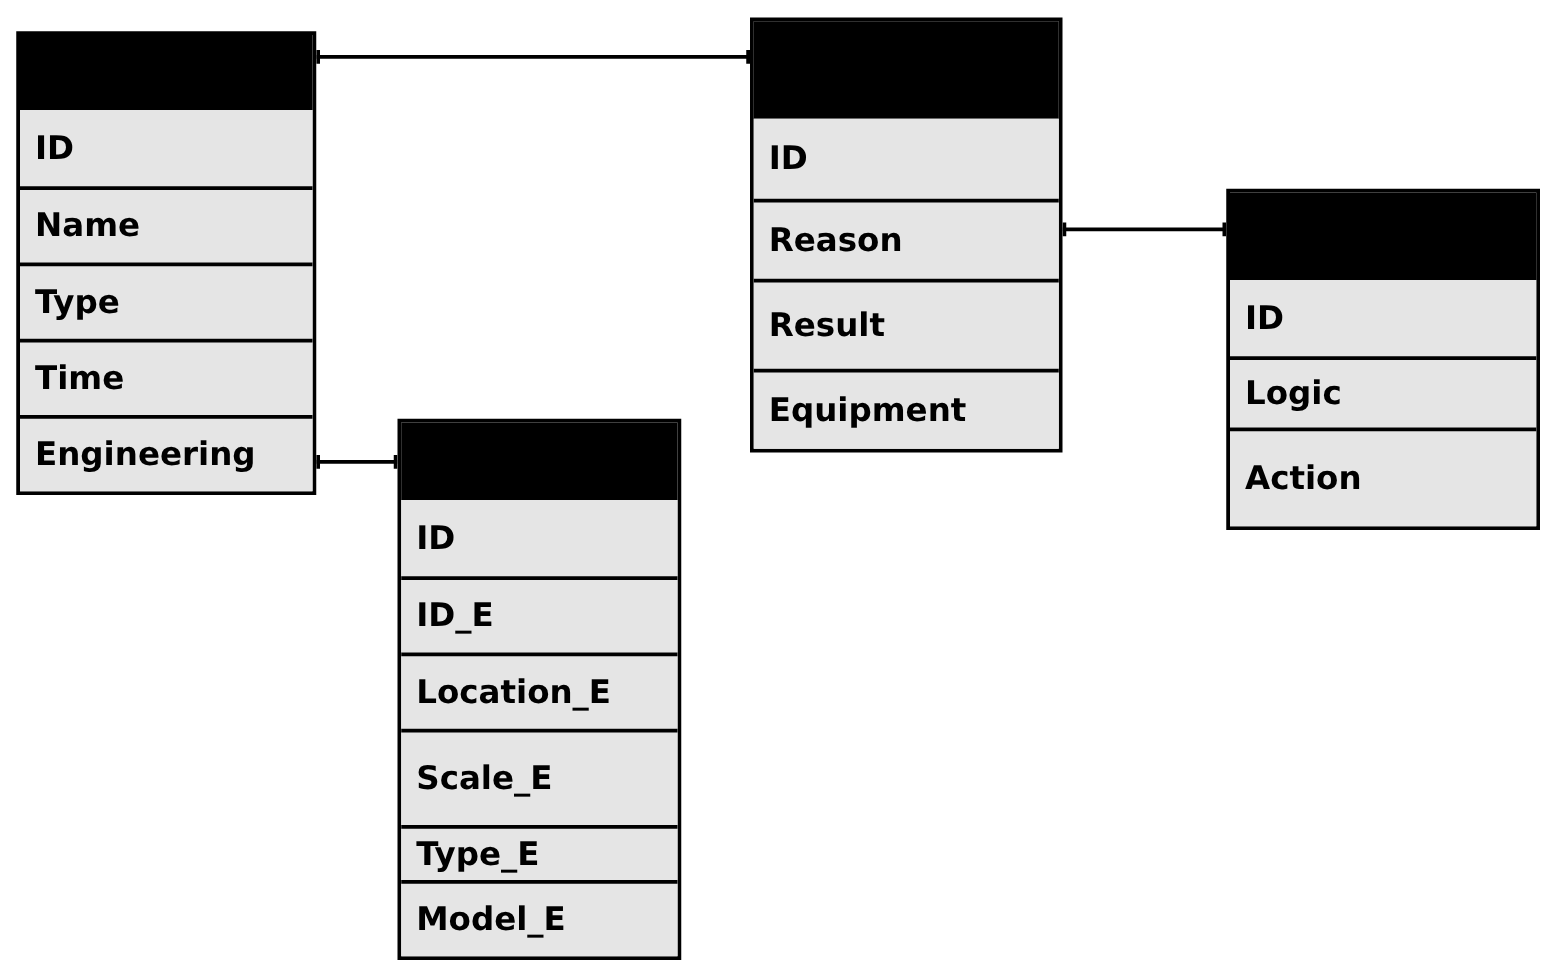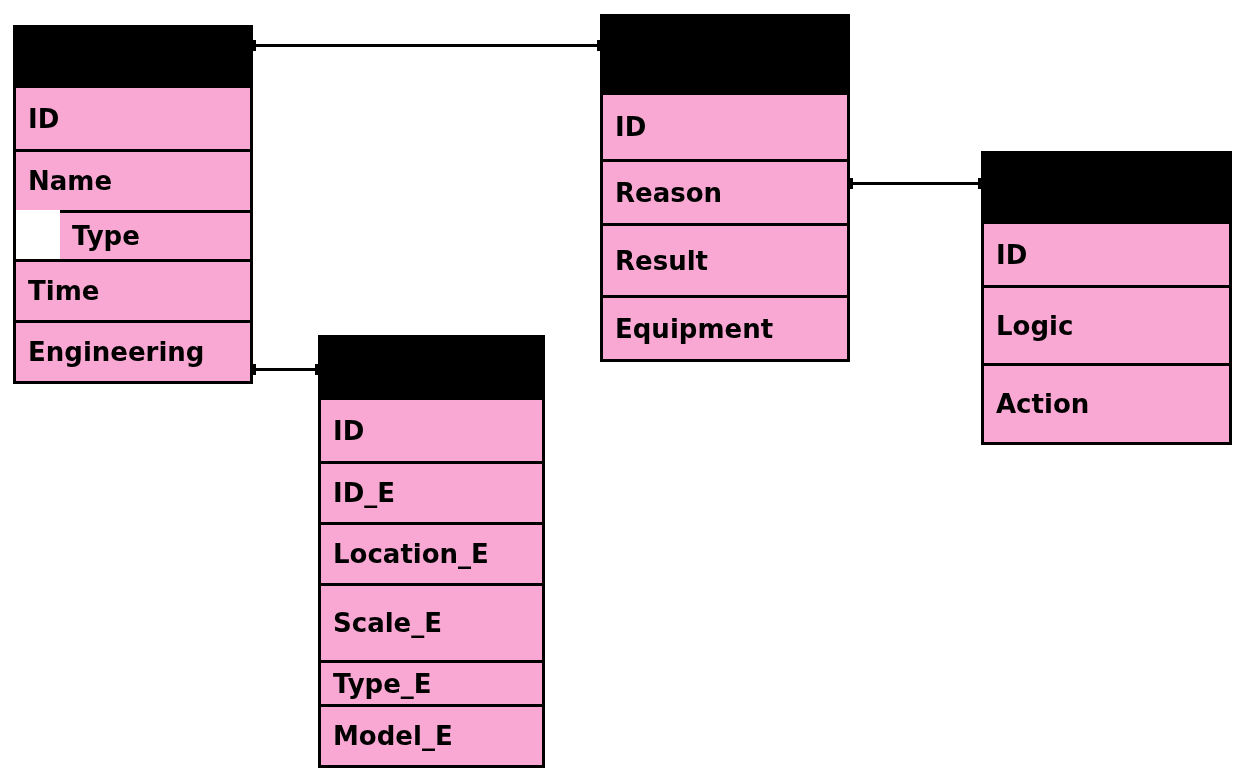--- a/index.html
+++ b/index.html
@@ -47,21 +47,21 @@
     box-sizing: border-box;
     border-top: 3px solid #000000;
     display: flex;
     align-items: center;
     padding: 0 12px;
     color: #000000;
     font-weight: 700;
     font-size: 26px;
     line-height: 1;
     white-space: nowrap;
-    background: #f9a8d4;
+    background: #e5e5e5;
   }
   .entity-row:first-child {
     border-top: none;
   }
 
   
   .connector {
     position: absolute;
     background: #000000;
     height: 3px;
@@ -84,39 +84,39 @@
     <div class="connector-stub" style="left: 253px; top: 364px; width: 3px; height: 11px;"></div>
     <div class="connector-stub" style="left: 315px; top: 364px; width: 3px; height: 11px;"></div>
     <div class="connector" style="left: 850px; top: 182px; width: 131px;"></div>
     <div class="connector-stub" style="left: 850px; top: 178px; width: 3px; height: 11px;"></div>
     <div class="connector-stub" style="left: 978px; top: 178px; width: 3px; height: 11px;"></div>
     <div class="entity" style="left: 13px; top: 25px; width: 240px;">
       <div class="entity-header" style="height: 60px;"></div>
       <div class="entity-rows">
         <div class="entity-row" style="height: 61px;">ID</div>
         <div class="entity-row" style="height: 61px;">Name</div>
-        <div class="entity-row" style="height: 49px; margin-left: 44px;">Type</div>
+        <div class="entity-row" style="height: 61px;">Type</div>
         <div class="entity-row" style="height: 61px;">Time</div>
         <div class="entity-row" style="height: 61px;">Engineering</div>
       </div>
     </div>
     <div class="entity" style="left: 600px; top: 14px; width: 250px;">
       <div class="entity-header" style="height: 78px;"></div>
       <div class="entity-rows">
         <div class="entity-row" style="height: 64px;">ID</div>
         <div class="entity-row" style="height: 64px;">Reason</div>
         <div class="entity-row" style="height: 72px;">Result</div>
         <div class="entity-row" style="height: 64px;">Equipment</div>
       </div>
     </div>
     <div class="entity" style="left: 981px; top: 151px; width: 251px;">
       <div class="entity-header" style="height: 70px;"></div>
       <div class="entity-rows">
         <div class="entity-row" style="height: 61px;">ID</div>
-        <div class="entity-row" style="height: 78px;">Logic</div>
+        <div class="entity-row" style="height: 57px;">Logic</div>
         <div class="entity-row" style="height: 79px;">Action</div>
       </div>
     </div>
     <div class="entity" style="left: 318px; top: 335px; width: 227px;">
       <div class="entity-header" style="height: 62px;"></div>
       <div class="entity-rows">
         <div class="entity-row" style="height: 61px;">ID</div>
         <div class="entity-row" style="height: 61px; padding-left: 12px;">ID_E</div>
         <div class="entity-row" style="height: 61px; text-align: center;">Location_E</div>
         <div class="entity-row" style="height: 77px;">Scale_E</div>

